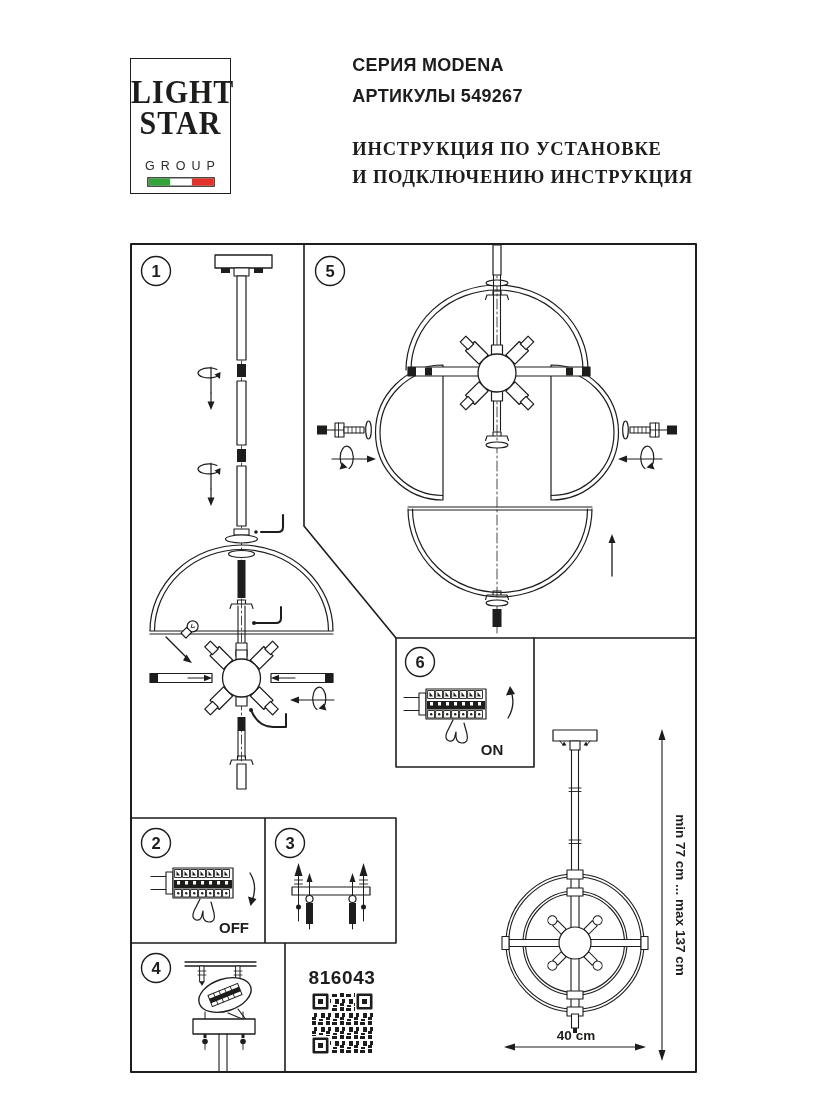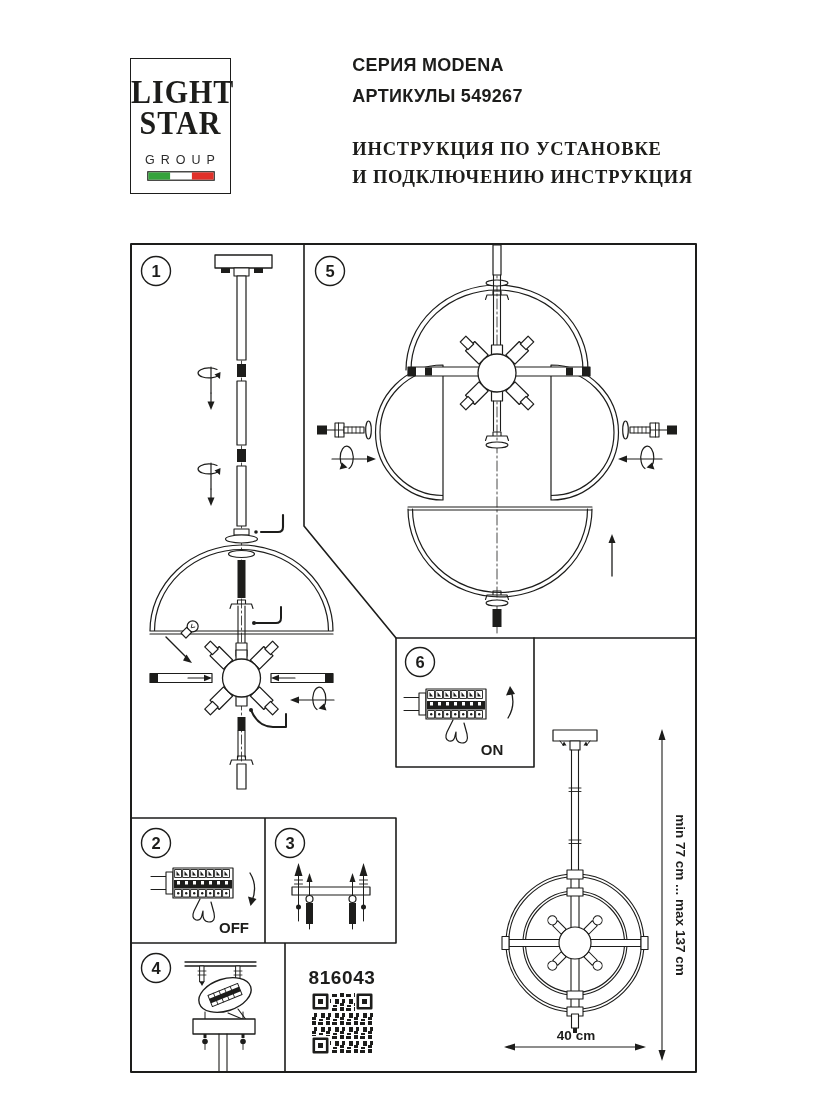--- a/index.html
+++ b/index.html
@@ -4,21 +4,21 @@
 <style>
   html,body{margin:0;padding:0;background:#e8e8e8;}
   .page{position:relative;width:826px;height:1117px;background:#ffffff;overflow:hidden;
         font-family:"Liberation Sans",sans-serif;color:#1d1d1b;}
   
   .logo-box{position:absolute;left:130px;top:58px;width:101px;height:136px;
             border:1.6px solid #1d1d1b;box-sizing:border-box;text-align:center;}
   .logo-light,.logo-star{font-family:"Liberation Serif",serif;font-weight:bold;
             font-size:30px;line-height:31px;letter-spacing:1px;transform:scaleY(1.12);}
   .logo-light{margin-top:17px;}
-  .logo-group{font-size:12.5px;letter-spacing:6px;margin-top:15px;margin-left:5px;color:#2b2b2b;}
+  .logo-group{font-size:12.5px;letter-spacing:6px;margin-top:21px;margin-left:5px;color:#2b2b2b;}
   .logo-flag{display:block;margin:4px auto 0 auto;}
   
   .title-block{position:absolute;top:50px;right:133px;text-align:left;}
   .t1{font-size:18px;font-weight:bold;line-height:31px;letter-spacing:0.3px;}
   .t2{font-size:18.5px;font-weight:bold;line-height:28px;letter-spacing:0.8px;font-family:Liberation Serif, serif;}
   .t2.first{margin-top:23px;}
   
   .diagram{position:absolute;left:130px;top:243px;}
   svg text{fill:#1d1d1b;stroke:none;font-family:"Liberation Sans",sans-serif;}
   .stepnum{font-size:16.5px;font-weight:bold;}

